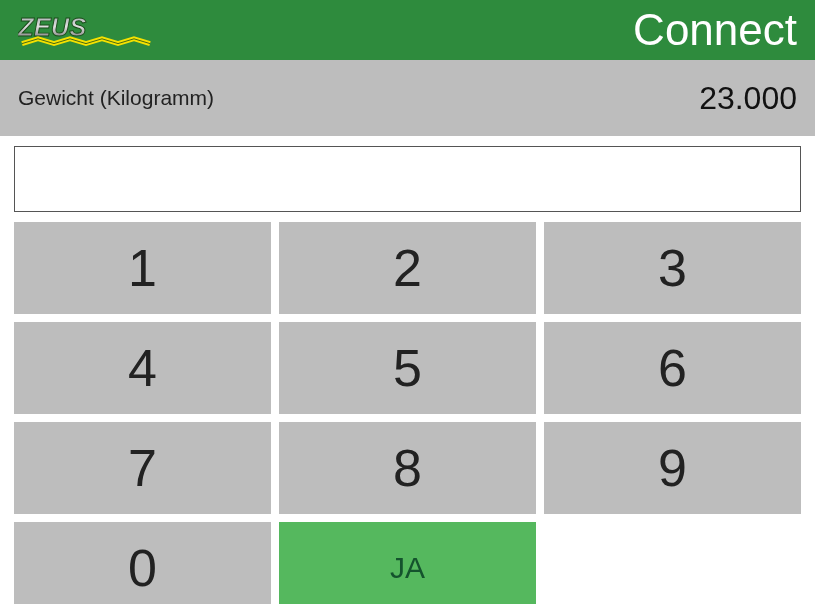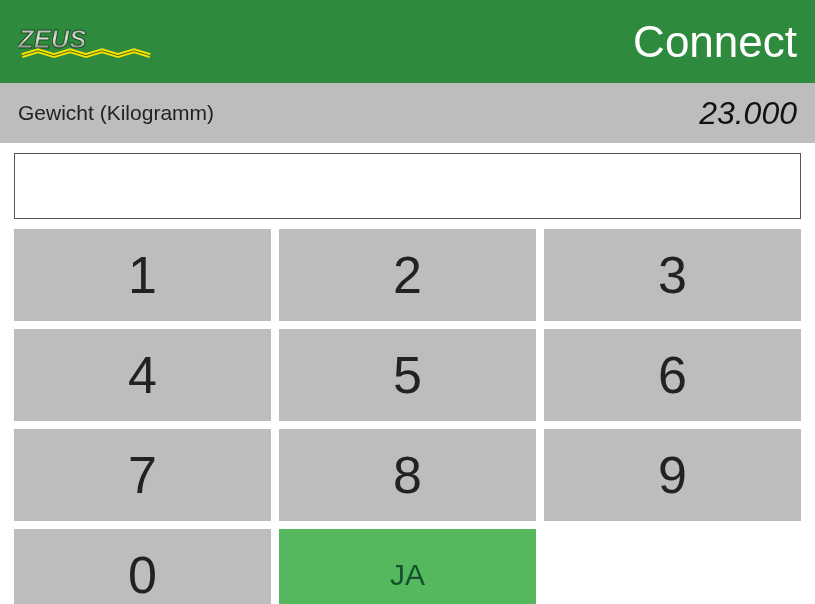--- a/index.html
+++ b/index.html
@@ -1,41 +1,41 @@
 <!DOCTYPE html>
 <html><head>
 <meta charset="utf-8">
 <style>
   * { box-sizing: border-box; margin: 0; padding: 0; }
   html, body { width: 815px; height: 604px; font-family: Arial, Helvetica, sans-serif; overflow: hidden; }
   .header {
     background: #2e8b3d;
-    height: 83px;
+    height: 60px;
     display: flex;
     align-items: center;
     justify-content: space-between;
     padding: 0 18px;
   }
   .logo { display: flex; align-items: center; }
   .logo svg { height: 40px; width: 160px; }
   .connect {
     color: #fff;
     font-size: 44px;
     font-weight: 400;
   }
   .subheader {
     background: #bdbdbd;
-    height: 60px;
+    height: 76px;
     display: flex;
     align-items: center;
     justify-content: space-between;
     padding: 0 18px;
   }
   .sub-label { font-size: 21px; color: #222; }
-  .sub-value { font-size: 32px; color: #111; font-style: italic; }
+  .sub-value { font-size: 32px; color: #111; }
   .body {
     padding: 10px 14px 14px 14px;
   }
   .display {
     width: 100%;
     height: 66px;
     border: 1px solid #555;
     background: #fff;
     font-size: 30px;
     padding: 0 10px;

